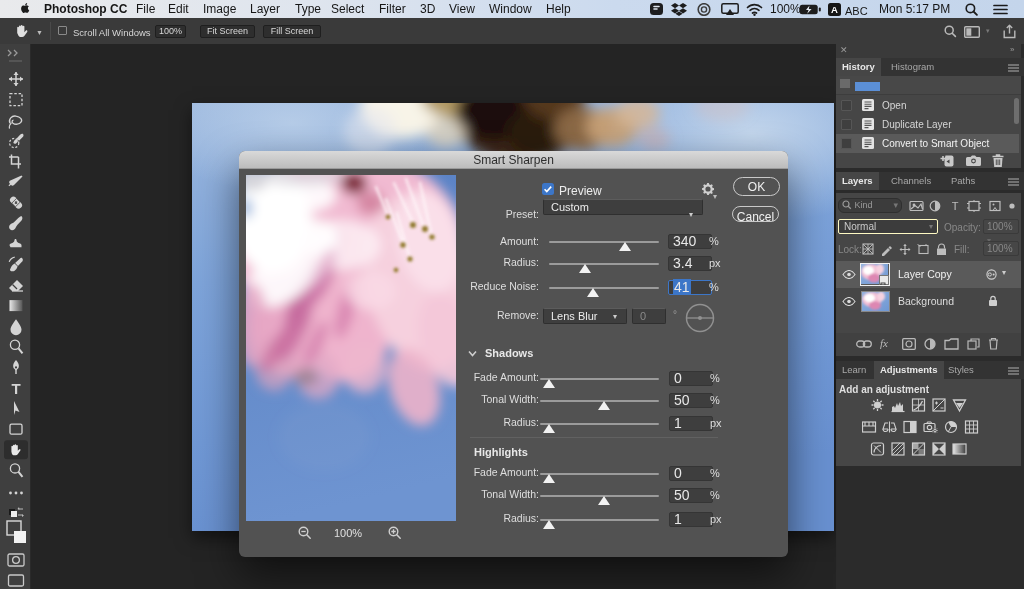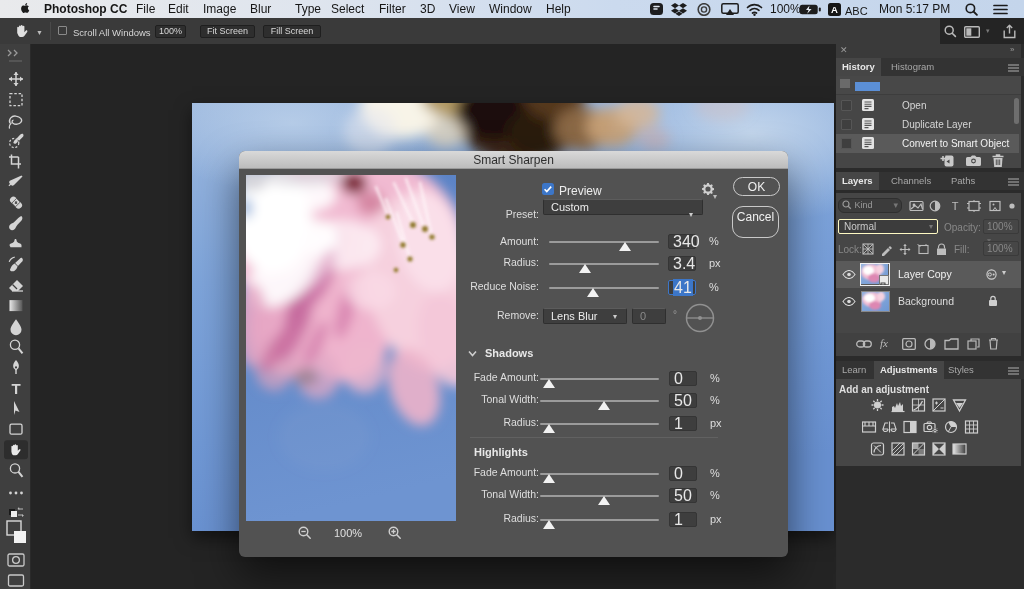--- a/index.html
+++ b/index.html
@@ -1,59 +1,59 @@
 <!DOCTYPE html>
 <html><head><meta charset="utf-8"><style>
 *{margin:0;padding:0;box-sizing:border-box;}
 html,body{width:1024px;height:589px;overflow:hidden;font-family:"Liberation Sans",sans-serif;background:#242424;}
 .abs{position:absolute;}
 #stage{position:relative;width:1024px;height:589px;}
 
 #menubar{left:0;top:0;width:1024px;height:18px;background:linear-gradient(90deg,#e9eaec 0%,#dfe5ee 30%,#cbdaee 60%,#c4d5eb 100%);color:#161616;font-size:12px;}
 #menubar .mi{position:absolute;top:2px;line-height:14px;}
 
-#optbar{left:0;top:18px;width:940px;height:26px;background:#3a3a3a;}
+#optbar{left:0;top:18px;width:1024px;height:26px;background:#3a3a3a;}
 .obtn{position:absolute;top:7px;height:13px;background:#2e2e2e;border:1px solid #1f1f1f;border-radius:2px;color:#d8d8d8;font-size:9px;line-height:11px;text-align:center;}
 
 #toolbar{left:0;top:44px;width:31px;height:545px;background:#3f3f3f;border-right:1px solid #2a2a2a;}
 
 #canvas{left:31px;top:44px;width:805px;height:545px;background:#242424;overflow:hidden;}
 
 #rightcol{left:836px;top:44px;width:188px;height:545px;background:#2b2b2b;}
 .panel{position:absolute;left:0;width:188px;background:#464646;}
 .tabbar{position:absolute;left:0;width:188px;height:18px;background:#333333;}
 .tab{position:absolute;top:0;height:18px;font-size:9.5px;line-height:18px;padding:0 6px;color:#a8a8a8;}
 .tab.act{background:#464646;color:#e8e8e8;font-weight:bold;}
 
 #dlg{left:239px;top:151px;width:549px;height:406px;border-radius:6px;background:#525252;box-shadow:0 18px 40px rgba(0,0,0,.55);}
 #dlgtitle{position:absolute;left:0;top:0;width:549px;height:18px;border-radius:6px 6px 0 0;background:linear-gradient(#d9d9d9,#bcbcbc);border-bottom:1px solid #9a9a9a;text-align:center;font-size:12px;line-height:18px;color:#2e2e2e;}
 .lbl{position:absolute;font-size:10.5px;color:#dedede;text-align:right;}
-.vbox{position:absolute;width:28px;height:15px;background:#3e3e3e;border:1px solid #353535;border-radius:2px;color:#e8e8e8;font-size:16px;line-height:13px;padding-left:4px;}
+.vbox{position:absolute;width:44px;height:15px;background:#3e3e3e;border:1px solid #353535;border-radius:2px;color:#e8e8e8;font-size:14px;line-height:13px;padding-left:4px;}
 .unit{position:absolute;font-size:11px;color:#dedede;}
 .track{position:absolute;height:2px;background:#9b9b9b;border-radius:1px;}
 .thumb{position:absolute;width:0;height:0;border-left:6px solid transparent;border-right:6px solid transparent;border-bottom:9px solid #f2f2f2;}
 .ddown{position:absolute;height:16px;background:#3e3e3e;border:1px solid #2f2f2f;border-top-color:#5c5c5c;border-radius:2px;color:#ececec;font-size:11px;line-height:14px;padding-left:7px;}
 .chev{position:absolute;font-size:8px;color:#cccccc;}
 .pill{position:absolute;width:47px;border:1.5px solid #c9c9c9;border-radius:11px;color:#f0f0f0;font-size:12px;text-align:center;}
 .sect{position:absolute;font-size:11px;font-weight:bold;color:#e8e8e8;}
 .hrow{position:absolute;left:0;width:183px;height:19px;}
 .hwell{position:absolute;left:5px;top:4px;width:11px;height:11px;background:#3f3f3f;border:1px solid #565656;border-radius:1px;}
 .hicon{position:absolute;left:25px;top:2px;width:14px;height:14px;}
-.htxt{position:absolute;left:46px;top:4px;font-size:10px;color:#d6d6d6;margin-left:20px;}
+.htxt{position:absolute;left:46px;top:4px;font-size:10px;color:#d6d6d6;}
 </style></head><body>
 <div id="stage">
 <div class="abs" id="menubar">
 <svg class="abs" style="left:19px;top:3px" width="13" height="13" viewBox="0 0 13 13">
         <path fill="#1b1b1b" d="M9.3 6.9c0-1.5 1.2-2.2 1.3-2.3-.7-1-1.8-1.2-2.2-1.2-.9-.1-1.8.55-2.3.55-.5 0-1.2-.54-2-.52-1 0-2 .6-2.5 1.5-1.1 1.9-.3 4.7.76 6.2.5.75 1.1 1.6 1.9 1.57.77-.03 1.06-.5 2-.5.93 0 1.2.5 2 .48.83-.01 1.36-.76 1.87-1.5.6-.87.83-1.7.84-1.75-.02-.01-1.6-.62-1.62-2.5zM7.8 2.5c.42-.5.7-1.2.62-1.9-.6.02-1.33.4-1.76.9-.4.45-.73 1.17-.64 1.86.67.05 1.36-.34 1.78-.86z" transform="scale(0.82) translate(1.5,-0.5)"></path>
       </svg>
 <span class="mi" style="left:44px;font-weight:bold">Photoshop CC</span>
 <span class="mi" style="left:136px">File</span>
 <span class="mi" style="left:168px">Edit</span>
 <span class="mi" style="left:203px">Image</span>
-<span class="mi" style="left:250px">Blur</span>
+<span class="mi" style="left:250px">Layer</span>
 <span class="mi" style="left:295px">Type</span>
 <span class="mi" style="left:331px">Select</span>
 <span class="mi" style="left:379px">Filter</span>
 <span class="mi" style="left:420px">3D</span>
 <span class="mi" style="left:449px">View</span>
 <span class="mi" style="left:489px">Window</span>
 <span class="mi" style="left:546px">Help</span>
 <svg class="abs" style="left:650px;top:3px" width="14" height="12" viewBox="0 0 14 12">
         <rect x="0" y="0" width="13" height="12" rx="3.5" fill="#1d1d1f"></rect>
         <path d="M4 3.5h5M4 6h3" stroke="#dfe6ef" stroke-width="1.6" stroke-linecap="round"></path>
@@ -641,21 +641,21 @@
 <svg class="abs" style="left:303px;top:32px" width="12" height="12" viewBox="0 0 12 12">
         <rect width="12" height="12" rx="2.5" fill="#3c76c8"></rect>
         <path d="M2.6 6.2l2.2 2.4 4.4-5" stroke="#fff" stroke-width="1.6" fill="none"></path>
       </svg>
 <span class="abs" style="left:320px;top:33px;font-size:12px;color:#ececec">Preview</span>
 <svg class="abs" style="left:462px;top:31px" width="14" height="14" viewBox="0 0 14 14">
         <path fill="#cfcfcf" d="M7 4.4a2.6 2.6 0 1 0 0 5.2 2.6 2.6 0 0 0 0-5.2zm6 3.6l-1.5.5c-.1.4-.2.7-.4 1l.7 1.4-1.1 1.1-1.4-.7c-.3.2-.6.3-1 .4L7.8 13H6.2l-.5-1.5c-.4-.1-.7-.2-1-.4l-1.4.7-1.1-1.1.7-1.4c-.2-.3-.3-.6-.4-1L1 7.8V6.2l1.5-.5c.1-.4.2-.7.4-1l-.7-1.4 1.1-1.1 1.4.7c.3-.2.6-.3 1-.4L6.2 1h1.6l.5 1.5c.4.1.7.2 1 .4l1.4-.7 1.1 1.1-.7 1.4c.2.3.3.6.4 1l1.5.5z"></path>
       </svg>
 <span class="abs" style="left:474px;top:41px;color:#bbb;font-size:8px">▾</span>
 <div class="pill" style="left:494px;top:26px;height:19px;line-height:19px;">OK</div>
-<div class="pill" style="left:493px;top:55px;height:32px;line-height:20px;">Cancel</div>
+<div class="pill" style="left:493px;top:55px;height:16px;line-height:20px;">Cancel</div>
 <span class="lbl" style="left:200px;top:57px;width:100px;">Preset:</span>
 <div class="ddown" style="left:304px;top:48px;width:160px;">Custom</div>
       <span class="chev" style="left:450px;top:59px;">▾</span>
 <span class="lbl" style="left:200px;top:84px;width:100px;">Amount:</span>
 <div class="track" style="left:310px;top:90px;width:110px;"></div>
       <div class="thumb" style="left:380px;top:91px;"></div>
 <div class="vbox" style="left:429px;top:83px;">340</div>
       <span class="unit" style="left:470px;top:84px;">%</span>
 <span class="lbl" style="left:200px;top:105px;width:100px;">Radius:</span>
 <div class="track" style="left:310px;top:112px;width:110px;"></div>

